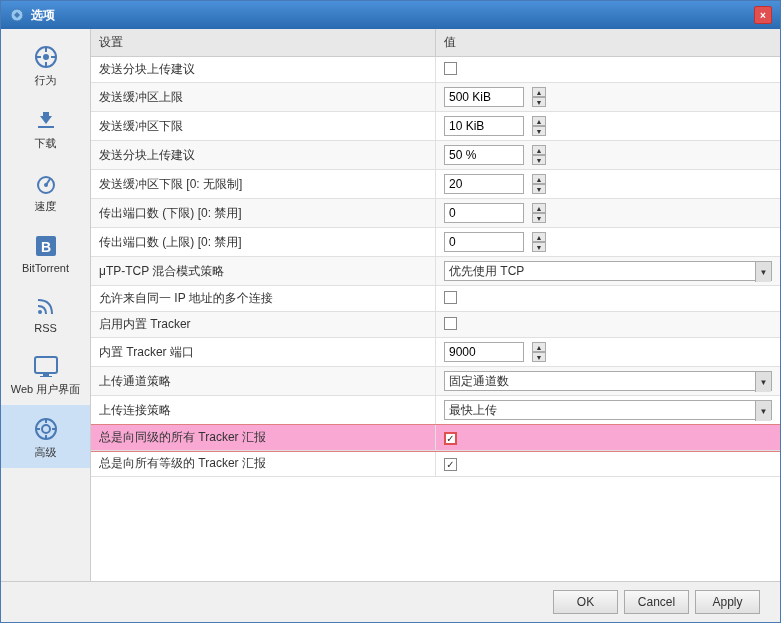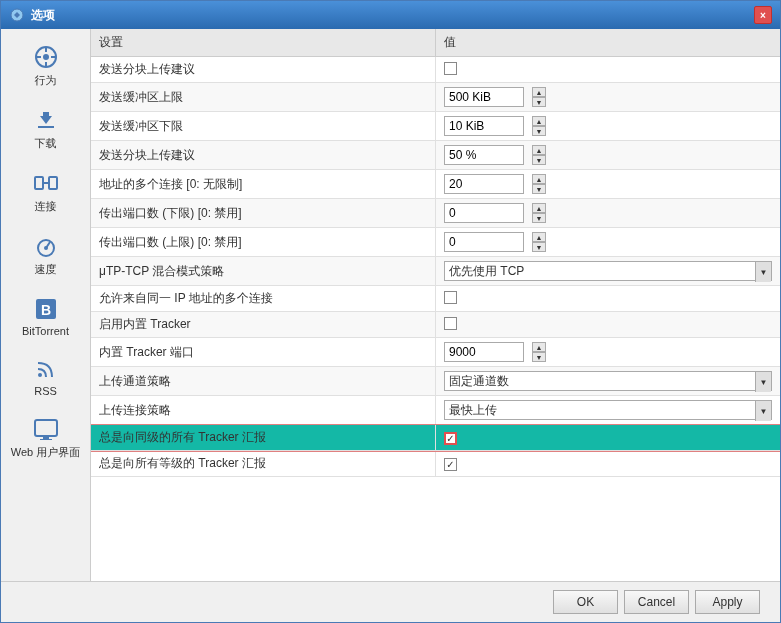--- a/index.html
+++ b/index.html
@@ -298,30 +298,20 @@
             <svg width="28" height="28" viewBox="0 0 28 28">
               <rect x="6" y="20" width="16" height="2" fill="#4a7ab5"></rect>
               <polygon points="14,18 8,10 11,10 11,6 17,6 17,10 20,10" fill="#4a7ab5"></polygon>
             </svg>
           </div>
           <span class="sidebar-label">下载</span>
         </div>
         <div class="sidebar-item">
           <div class="sidebar-icon">
             <svg width="28" height="28" viewBox="0 0 28 28">
-              <rect x="3" y="8" width="8" height="12" rx="1" fill="none" stroke="#4a7ab5" stroke-width="2"></rect>
-              <rect x="17" y="8" width="8" height="12" rx="1" fill="none" stroke="#4a7ab5" stroke-width="2"></rect>
-              <line x1="11" y1="14" x2="17" y2="14" stroke="#4a7ab5" stroke-width="2"></line>
-            </svg>
-          </div>
-          <span class="sidebar-label">连接</span>
-        </div>
-        <div class="sidebar-item">
-          <div class="sidebar-icon">
-            <svg width="28" height="28" viewBox="0 0 28 28">
               <circle cx="14" cy="16" r="8" fill="none" stroke="#4a7ab5" stroke-width="2"></circle>
               <line x1="14" y1="16" x2="18" y2="10" stroke="#4a7ab5" stroke-width="2"></line>
               <circle cx="14" cy="16" r="2" fill="#4a7ab5"></circle>
             </svg>
           </div>
           <span class="sidebar-label">速度</span>
         </div>
         <div class="sidebar-item">
           <div class="sidebar-icon">
             <svg width="28" height="28" viewBox="0 0 28 28">
@@ -343,20 +333,33 @@
         </div>
         <div class="sidebar-item">
           <div class="sidebar-icon">
             <svg width="28" height="28" viewBox="0 0 28 28">
               <rect x="3" y="5" width="22" height="16" rx="2" fill="none" stroke="#4a7ab5" stroke-width="2"></rect>
               <rect x="11" y="21" width="6" height="3" fill="#4a7ab5"></rect>
               <rect x="8" y="24" width="12" height="1" fill="#4a7ab5"></rect>
             </svg>
           </div>
           <span class="sidebar-label">Web 用户界面</span>
+        </div>
+        <div class="sidebar-item active">
+          <div class="sidebar-icon">
+            <svg width="28" height="28" viewBox="0 0 28 28">
+              <circle cx="14" cy="14" r="10" fill="none" stroke="#4a7ab5" stroke-width="2"></circle>
+              <circle cx="14" cy="14" r="4" fill="none" stroke="#4a7ab5" stroke-width="2"></circle>
+              <line x1="14" y1="4" x2="14" y2="8" stroke="#4a7ab5" stroke-width="2"></line>
+              <line x1="14" y1="20" x2="14" y2="24" stroke="#4a7ab5" stroke-width="2"></line>
+              <line x1="4" y1="14" x2="8" y2="14" stroke="#4a7ab5" stroke-width="2"></line>
+              <line x1="20" y1="14" x2="24" y2="14" stroke="#4a7ab5" stroke-width="2"></line>
+            </svg>
+          </div>
+          <span class="sidebar-label">高级</span>
         </div>
       </div>
 
     <div class="main-area">
       <div class="table-container">
         <table>
           <thead>
             <tr>
               <th>设置</th>
               <th>值</th>
@@ -397,21 +400,21 @@
                   <div class="spinbox">
                     <input class="spinbox-input" value="50 %" style="">
                     <div class="spinbox-arrows">
                       <div class="spinbox-arrow">▲</div>
                       <div class="spinbox-arrow">▼</div>
                     </div>
                   </div>
                 </td>
               </tr>
               <tr>
-                <td class="td-label">地址的多个连接 [0: 无限制]</td>
+                <td class="td-label">发送缓冲区下限 [0: 无限制]</td>
                 <td class="td-value">
                   <div class="spinbox">
                     <input class="spinbox-input" value="20" style="">
                     <div class="spinbox-arrows">
                       <div class="spinbox-arrow">▲</div>
                       <div class="spinbox-arrow">▼</div>
                     </div>
                   </div>
                 </td>
               </tr>
@@ -479,21 +482,21 @@
               </tr>
               <tr>
                 <td class="td-label">上传连接策略</td>
                 <td class="td-value">
                   <div class="dropdown">
                     <span class="dropdown-text">最快上传</span>
                     <div class="dropdown-btn">▼</div>
                   </div>
                 </td>
               </tr>
-              <tr style="background: #14b8a6; outline: rgb(224, 128, 128) solid 1px;">
+              <tr style="background: #f9a8d4; outline: rgb(224, 128, 128) solid 1px;">
                 <td class="td-label">总是向同级的所有 Tracker 汇报</td>
                 <td class="td-value"><div class="checkbox checked" style="border: 2px solid rgb(224, 80, 80);"></div></td>
               </tr>
               <tr>
                 <td class="td-label">总是向所有等级的 Tracker 汇报</td>
                 <td class="td-value"><div class="checkbox checked"></div></td>
               </tr>
             </tbody>
         </table>
       </div>

